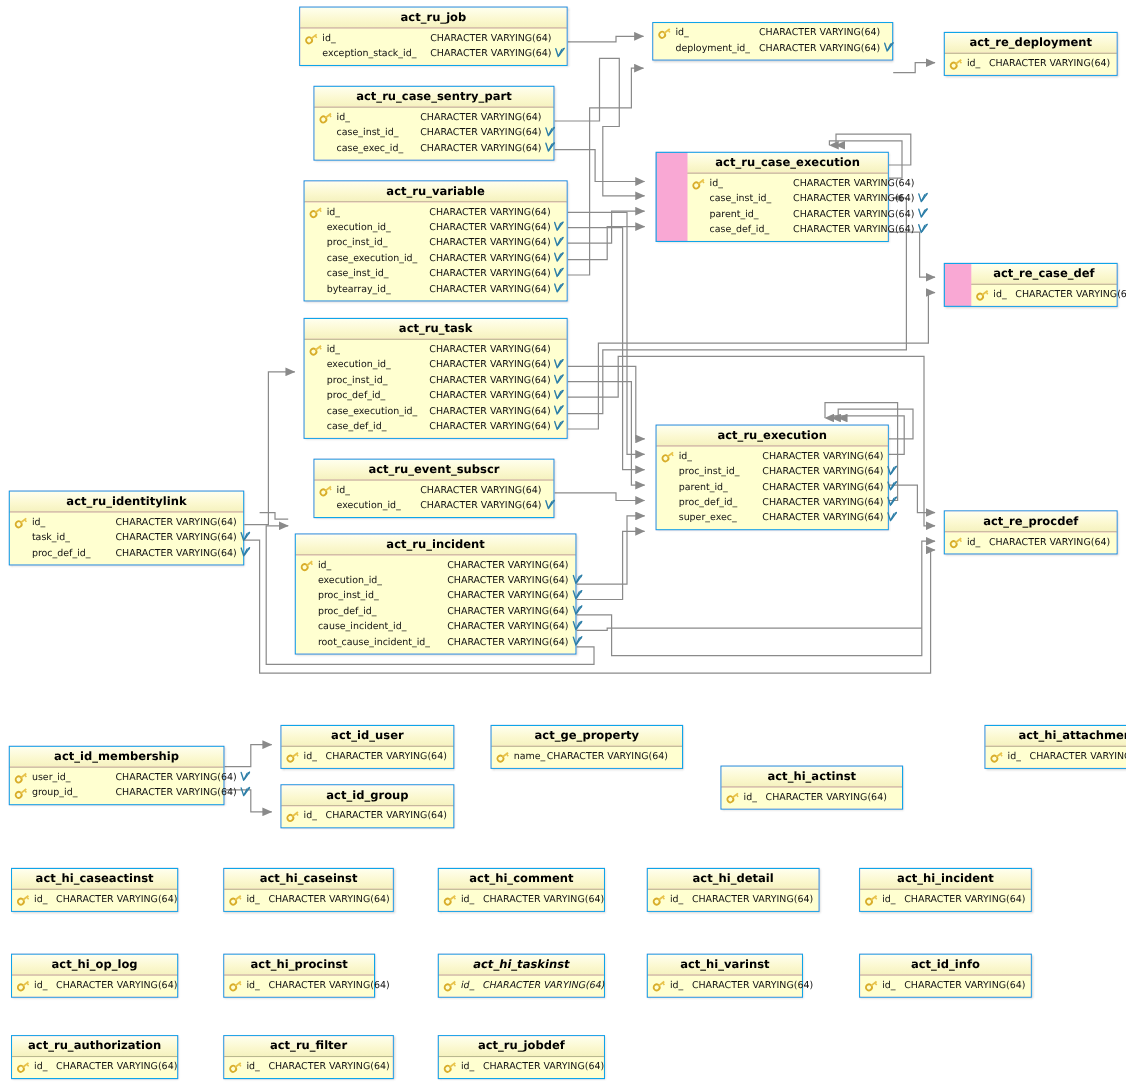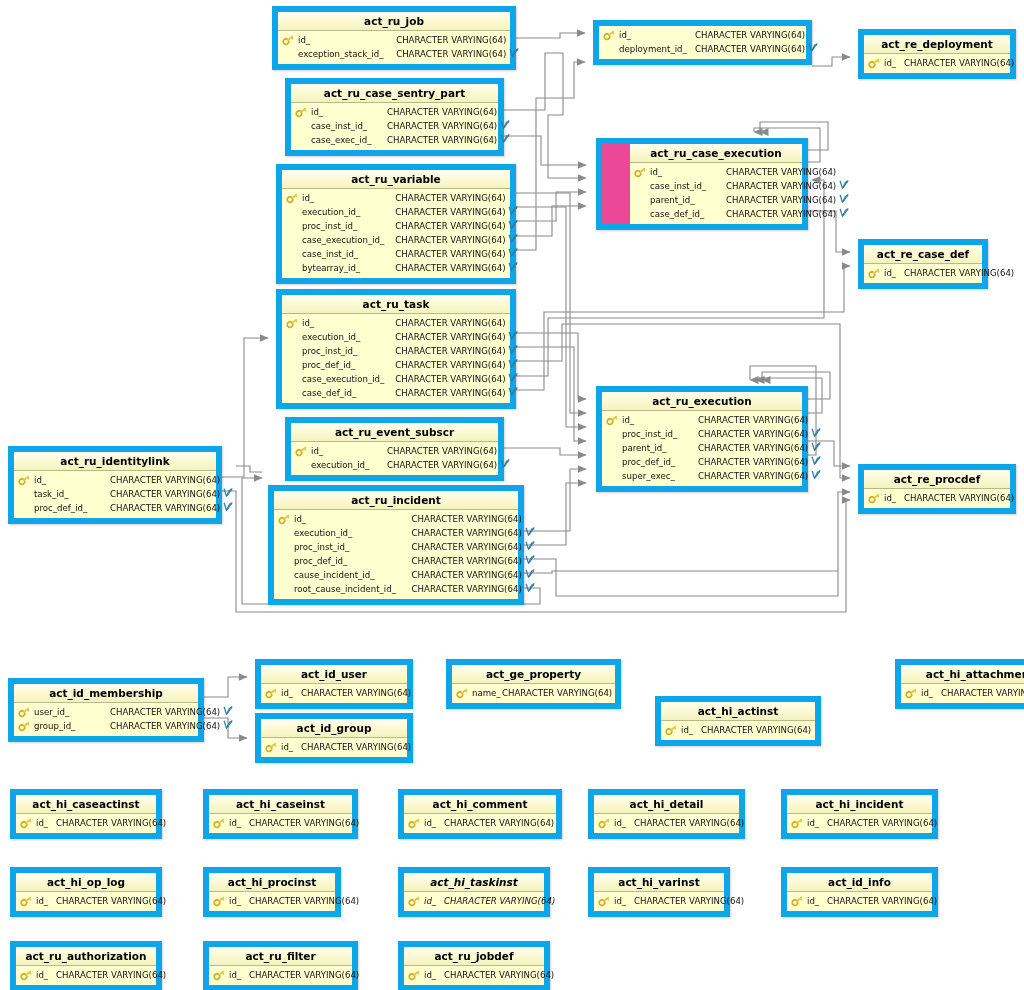--- a/index.html
+++ b/index.html
@@ -3,21 +3,21 @@
 <meta charset="utf-8">
 <style>
   html,body{margin:0;padding:0;background:#ffffff;}
   body{width:1024px;height:990px;position:relative;
        font-family:"DejaVu Sans","Liberation Sans",sans-serif;
        -webkit-font-smoothing:antialiased;}
   #canvas{position:absolute;left:0;top:0;width:1024px;height:990px;}
   #links{position:absolute;left:0;top:0;width:1024px;height:990px;pointer-events:none;}
 
   .tbl{position:absolute;box-sizing:border-box;
-       border:6px solid #0ea5e9;background:#ec4899;
+       border:1px solid #0ea5e9;background:#f9a8d4;
        box-shadow:1px 1px 2px rgba(0,0,0,.18);}
   .tbl .hdr{box-sizing:border-box;height:19px;line-height:18px;text-align:center;
        font-weight:bold;font-size:10.5px;color:#000;
        background:linear-gradient(to bottom,#ffffee 0%,#fbf8cf 60%,#f5f2bf 100%);
        border-bottom:1px solid #b9b98e;overflow:hidden;white-space:nowrap;}
   .tbl .body{box-sizing:border-box;padding:2px 0 3px 0;background:#ffffd0;}
   .row{position:relative;height:14px;line-height:14px;white-space:nowrap;
        font-size:8.6px;color:#111;}
   .row .kcell{position:absolute;left:3px;top:0px;width:14px;height:14px;}
   .row .nm{position:absolute;top:0;}
@@ -613,21 +613,21 @@
                 <rect x="7.6" y="7.1" width="7.4" height="1.9" fill="#e8c34a"></rect>
                 <rect x="12.1" y="8.6" width="1.6" height="2.4" fill="#e8c34a"></rect>
               </g>
             </svg>
           </span>
           <span class="nm" style="left: 20px;">id_</span>
           <span class="ty" style="left: 40px;">CHARACTER VARYING(64)</span>
         </div>
       </div>
     </div>
-    <div class="tbl" style="left: 858px; top: 239px; width: 130px;">
+    <div class="tbl" style="left: 858px; top: 239px; width: 158px; padding-left: 24px;">
       <div class="hdr">act_re_case_def</div>
       <div class="body">
         <div class="row">
           <span class="kcell">
             <svg class="keyico" viewBox="0 0 16 16">
               <g transform="rotate(-38 8 8)">
                 <circle cx="5" cy="8" r="3.1" fill="none" stroke="#d8ad2a" stroke-width="1.9"></circle>
                 <rect x="7.6" y="7.1" width="7.4" height="1.9" fill="#e8c34a"></rect>
                 <rect x="12.1" y="8.6" width="1.6" height="2.4" fill="#e8c34a"></rect>
               </g>
@@ -820,21 +820,21 @@
                 <rect x="7.6" y="7.1" width="7.4" height="1.9" fill="#e8c34a"></rect>
                 <rect x="12.1" y="8.6" width="1.6" height="2.4" fill="#e8c34a"></rect>
               </g>
             </svg>
           </span>
           <span class="nm" style="left: 20px;">id_</span>
           <span class="ty" style="left: 40px;">CHARACTER VARYING(64)</span>
         </div>
       </div>
     </div>
-    <div class="tbl" style="left: 398px; top: 789px; width: 164px;">
+    <div class="tbl" style="left: 398px; top: 789px; width: 152px;">
       <div class="hdr">act_hi_comment</div>
       <div class="body">
         <div class="row">
           <span class="kcell">
             <svg class="keyico" viewBox="0 0 16 16">
               <g transform="rotate(-38 8 8)">
                 <circle cx="5" cy="8" r="3.1" fill="none" stroke="#d8ad2a" stroke-width="1.9"></circle>
                 <rect x="7.6" y="7.1" width="7.4" height="1.9" fill="#e8c34a"></rect>
                 <rect x="12.1" y="8.6" width="1.6" height="2.4" fill="#e8c34a"></rect>
               </g>

